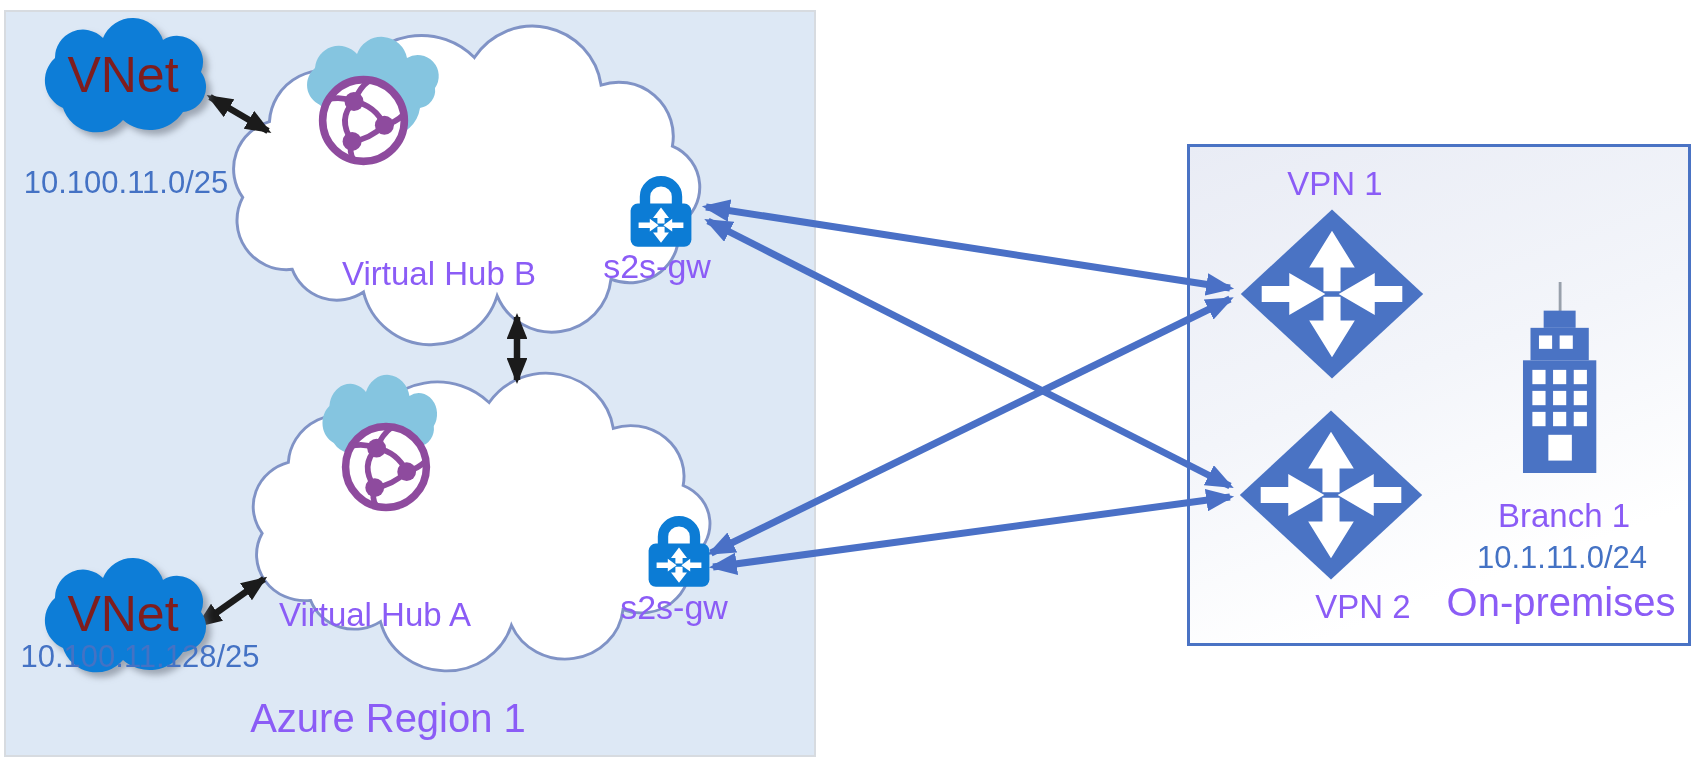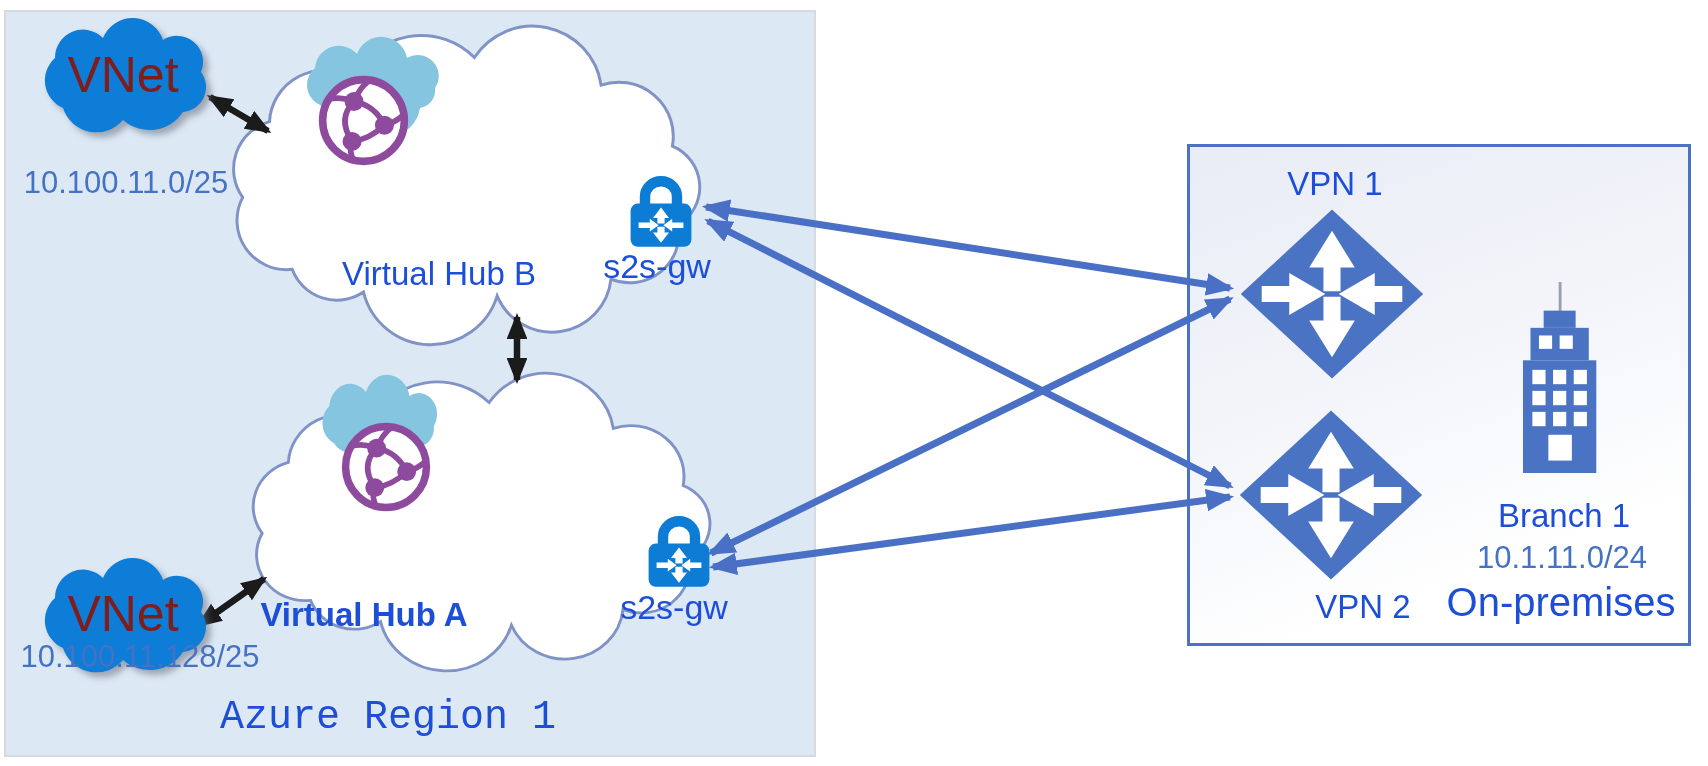--- a/index.html
+++ b/index.html
@@ -12,21 +12,21 @@
     background:#dde8f5;border:2px solid #d7dbe0;
   }
   .onprem{
     position:absolute;left:1187px;top:144px;width:504px;height:502px;box-sizing:border-box;
     border:3px solid #4a73c4;
     background:linear-gradient(160deg,#e9ecf5 0%,#f3f5fa 45%,#ffffff 80%);
   }
   svg.overlay{position:absolute;left:0;top:0;}
   .lbl{
     position:absolute;transform:translate(-50%,-50%);white-space:nowrap;
-    color:#1d4ed8;line-height:1;
+    color:#8b5cf6;line-height:1;
   }
   .lbl.blue{color:#4472c4;}
   .lbl.white{color:#7f1d1d;}
   .conn{stroke:#4a70c6;stroke-width:7;fill:none;}
   .barrow{stroke:#1b1b1b;stroke-width:6.5;fill:none;}
   .hubfill{fill:#ffffff;stroke:#8093c6;stroke-width:3;}
   .vnetfill{fill:#0d7dd7;}
   .minifill{fill:#85c5e0;}
   .shadow{filter:drop-shadow(5px 5px 3px rgba(105,113,125,0.55));}
 </style>
@@ -171,25 +171,25 @@
 
     <g transform="translate(1507,282) scale(0.94,0.955)">
       <use href="#building"></use>
     </g>
   </svg>
 
   <div class="lbl white" style="left:123px;top:75px;font-size:50px;">VNet</div>
   <div class="lbl blue" style="left:126px;top:142px;font-size:31px;margin-top:40px;">10.100.11.0/25</div>
   <div class="lbl" style="left:403px;top:273px;font-size:33px;margin-left:36px;">Virtual Hub B</div>
   <div class="lbl" style="left:657px;top:266px;font-size:34px;">s2s-gw</div>
-  <div class="lbl" style="left:364px;top:614px;font-size:33px;font-weight:bold;">Virtual Hub A</div>
+  <div class="lbl" style="left:375px;top:614px;font-size:33px;">Virtual Hub A</div>
   <div class="lbl" style="left:674px;top:607px;font-size:34px;">s2s-gw</div>
   <div class="lbl white" style="left:123px;top:614px;font-size:50px;">VNet</div>
   <div class="lbl blue" style="left:140px;top:656px;font-size:31px;text-align:center;">10.100.11.128/25</div>
-  <div class="lbl" style="left:388px;top:718px;font-size:40px;font-family:Liberation Mono, monospace;">Azure Region 1</div>
+  <div class="lbl" style="left:388px;top:718px;font-size:40px;">Azure Region 1</div>
 
   <div class="lbl" style="left:1335px;top:183px;font-size:33px;">VPN 1</div>
   <div class="lbl" style="left:1335px;top:606px;font-size:33px;margin-left:28px;">VPN 2</div>
   <div class="lbl" style="left:1564px;top:515px;font-size:33px;">Branch 1</div>
   <div class="lbl blue" style="left:1562px;top:557px;font-size:31px;">10.1.11.0/24</div>
   <div class="lbl" style="left:1561px;top:602px;font-size:40px;">On-premises</div>
 
 </div>
 
 </body></html>

